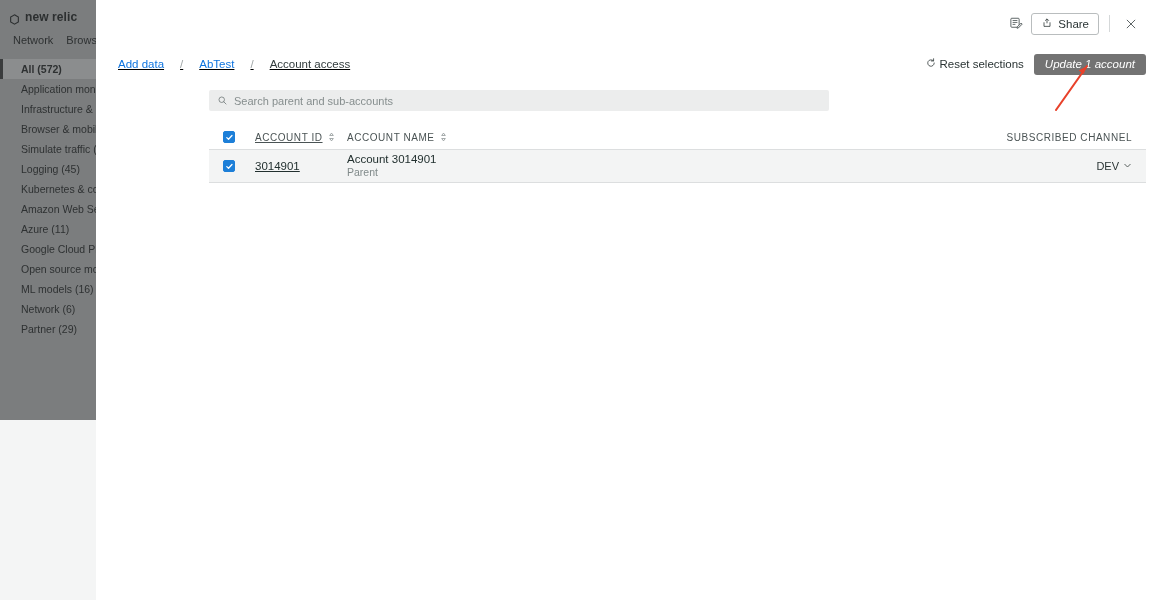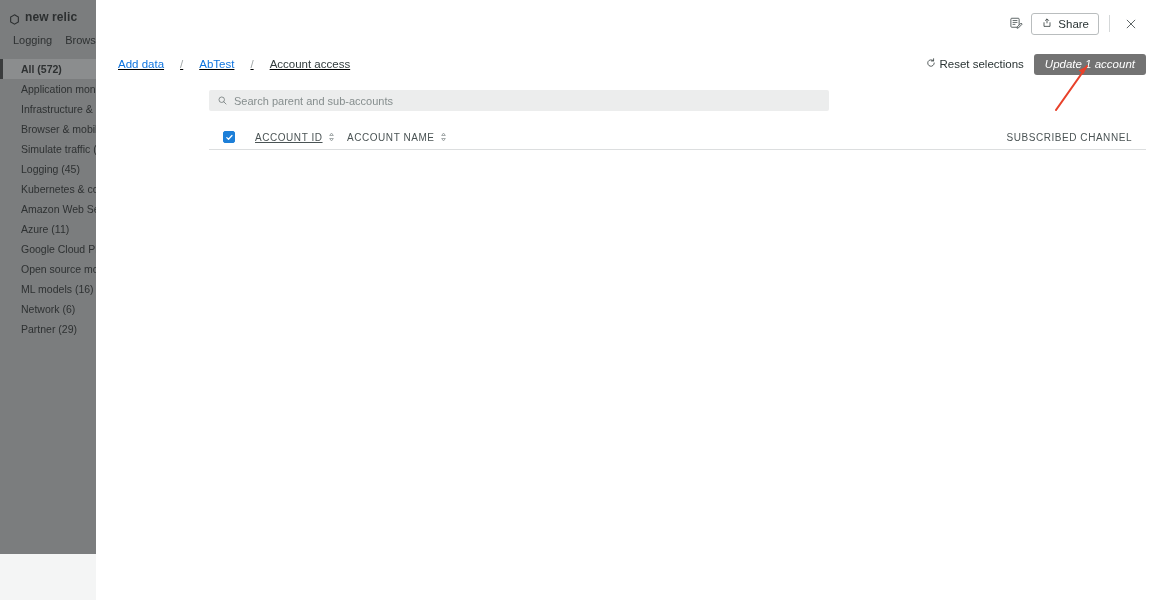--- a/index.html
+++ b/index.html
@@ -10,21 +10,21 @@
     background: #ffffff;
   }
 
   
   #app-background {
     position: absolute; inset: 0;
     background: #f4f5f5;
   }
   #app-sidebar {
     position: absolute; left: 0; top: 0;
-    width: 96px; height: 554px;
+    width: 96px; height: 420px;
     background: #7b7d7e;
     overflow: hidden;
   }
   #brand {
     display: flex; align-items: center; gap: 5px;
     padding: 7px 0 0 9px;
     height: 26px;
   }
   #brand .brand-text {
     color: #2c2f30; font-size: 12px; font-weight: 700;
@@ -203,21 +203,21 @@
     <div id="brand">
       <span class="brand-mark">
         <svg viewBox="0 0 16 16" width="11" height="11">
           <path d="M8 1.2 L13.6 4.4 L13.6 11.6 L8 14.8 L2.4 11.6 L2.4 4.4 Z" fill="none" stroke="#2c2f30" stroke-width="1.6"></path>
         </svg>
       </span>
       <span class="brand-text">new relic</span>
     </div>
 
     <div id="app-nav">
-      <span>Logging</span>
+      <span>Network</span>
       <span>Browse data</span>
     </div>
 
     <div id="nav-list">
       <div class="nav-item selected">All (572)</div>
       <div class="nav-item">Application monitoring</div>
       <div class="nav-item">Infrastructure &amp; OS (</div>
       <div class="nav-item">Browser &amp; mobile (3</div>
       <div class="nav-item">Simulate traffic (7)</div>
       <div class="nav-item">Logging (45)</div>
@@ -333,19 +333,43 @@
             <path d="M5 1.4 L7.6 4.8 L2.4 4.8 Z" fill="none" stroke="#7d8586" stroke-width="1"></path>
             <path d="M5 12.6 L2.4 9.2 L7.6 9.2 Z" fill="none" stroke="#7d8586" stroke-width="1"></path>
           </svg>
         </span>
       </div>
       <div class="c-chan th">
         <span>SUBSCRIBED CHANNEL</span>
       </div>
     </div>
 
+    <div class="t-row" id="data-row">
+      <div class="c-check">
+        <span class="checkbox">
+          <svg viewBox="0 0 12 12" width="9" height="9">
+            <path d="M2.4 6.2 L4.7 8.4 L9.3 3.4" fill="none" stroke="#ffffff" stroke-width="1.7" stroke-linecap="round" stroke-linejoin="round"></path>
+          </svg>
+        </span>
+      </div>
+      <div class="c-id">3014901</div>
+      <div class="c-name">
+        <div class="acct-name">Account 3014901</div>
+        <div class="acct-sub">Parent</div>
+      </div>
+      <div class="c-chan">
+        <div id="channel-select">
+          <span>DEV</span>
+          <span>
+            <svg viewBox="0 0 12 12" width="9" height="9">
+              <path d="M2.4 4.4 L6 8 L9.6 4.4" fill="none" stroke="#48514f" stroke-width="1.2" stroke-linecap="round" stroke-linejoin="round"></path>
+            </svg>
+          </span>
+        </div>
+      </div>
+    </div>
   </div>
 </div>
 
 <svg id="annotation-arrow" viewBox="0 0 60 58">
   <line x1="6" y1="52" x2="37" y2="8" stroke="#e8412a" stroke-width="2.1" stroke-linecap="round"></line>
   <path d="M37 8 L28.6 12.4 L33.6 15.9 Z" fill="#e8412a"></path>
 </svg>
 
 </body></html>

